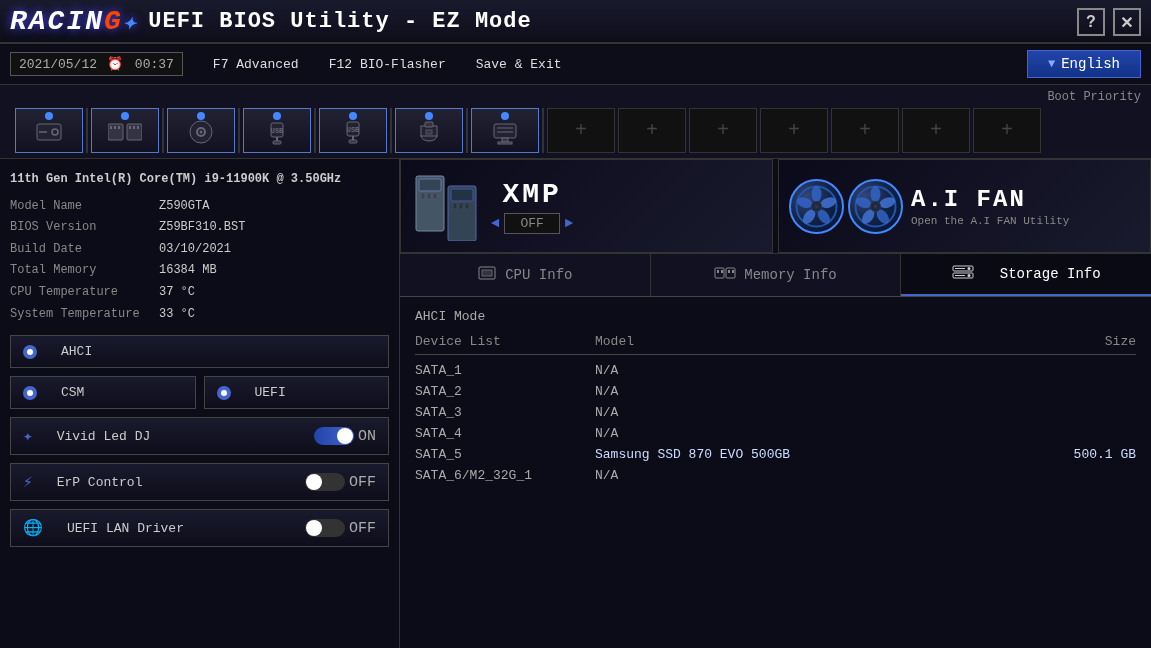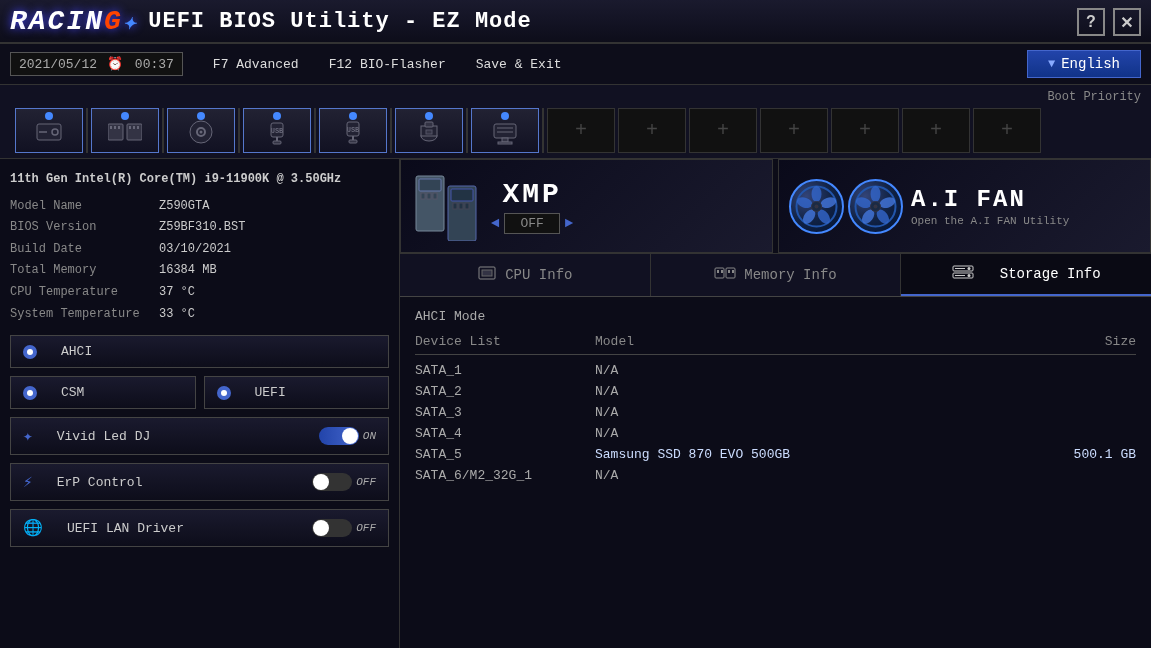--- a/index.html
+++ b/index.html
@@ -432,23 +432,22 @@
       justify-content: flex-start;
     }
     .toggle-thumb {
       width: 16px;
       height: 16px;
       border-radius: 50%;
       background: #fff;
       margin: 0 1px;
     }
     .toggle-label {
-      font-size: 11px;
+      font-size: 15px;
       color: #aaa;
-      font-style: italic;
     }
     .control-icon {
       font-size: 16px;
       color: #4466cc;
     }
   </style>
 </head>
 <body>
 
 <div class="header">

